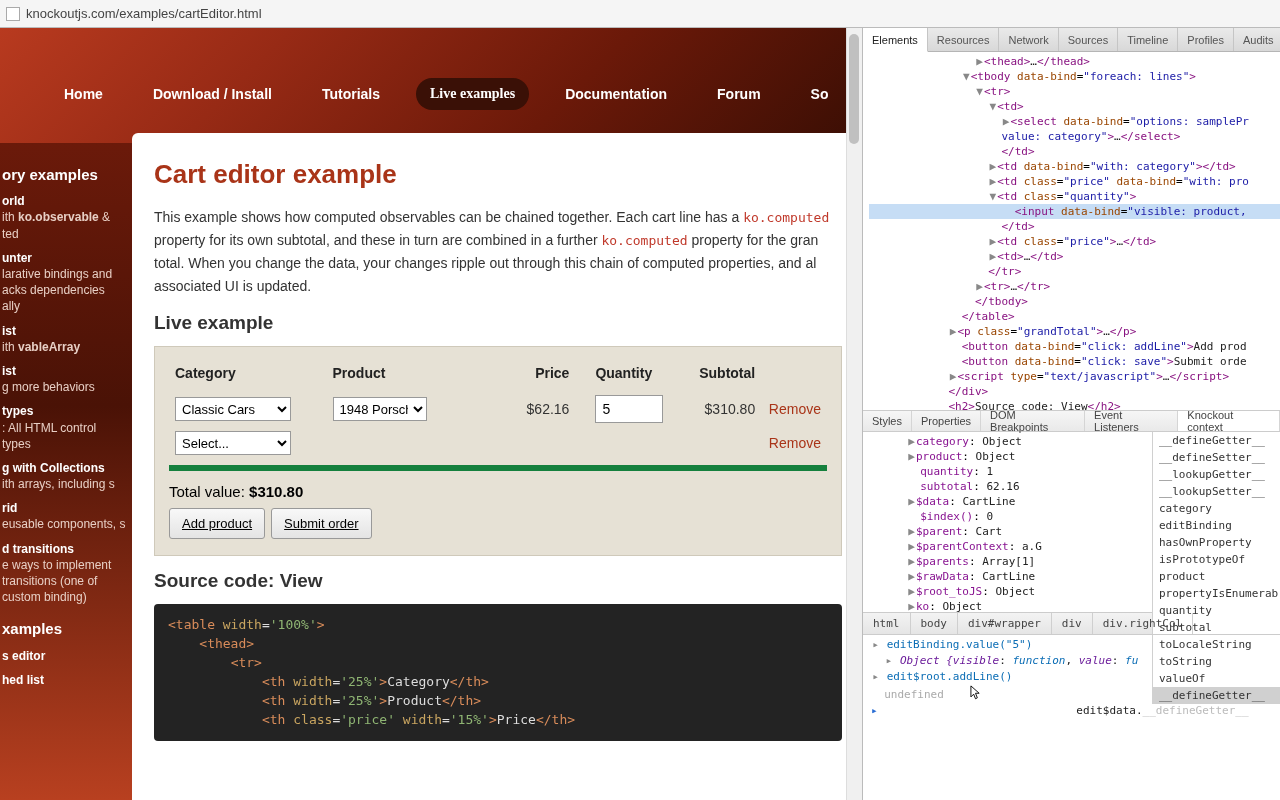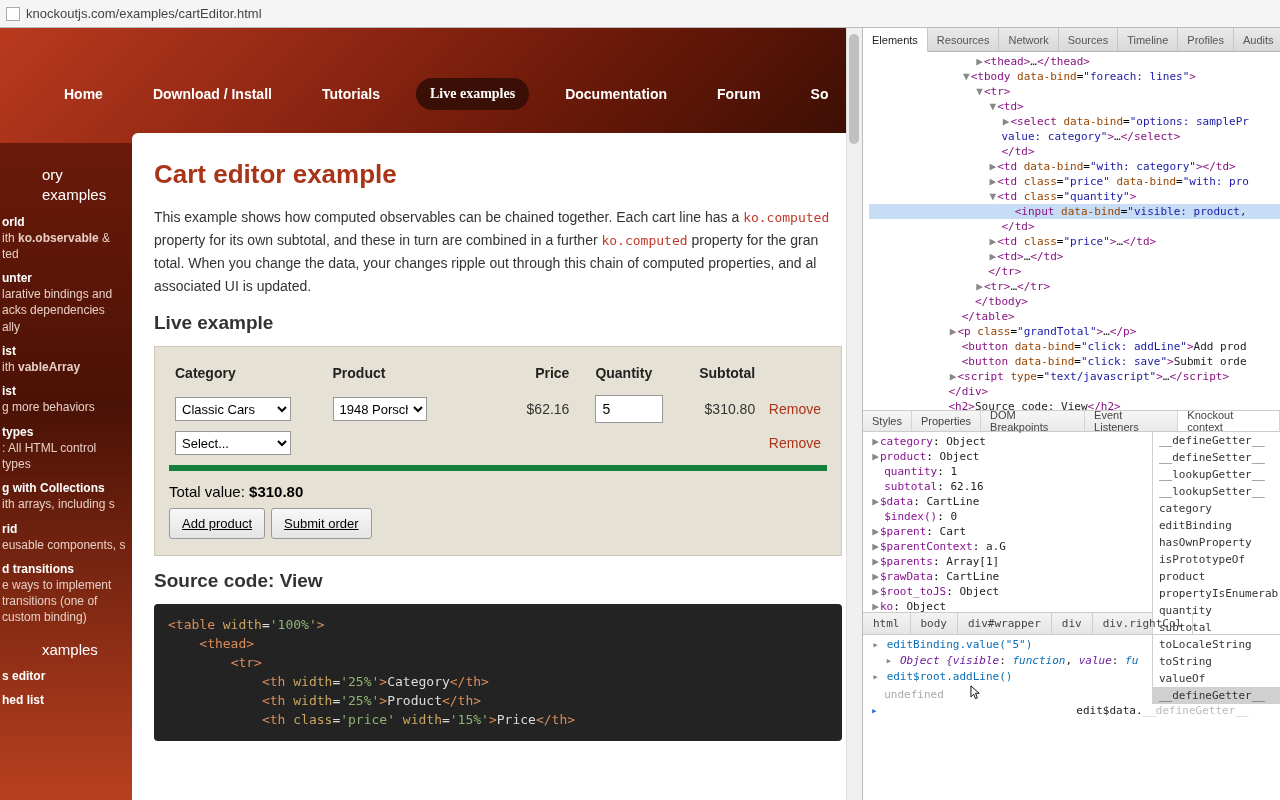--- a/index.html
+++ b/index.html
@@ -20,21 +20,21 @@
 .page-header { height: 115px; background: linear-gradient(135deg, #b83a1f 0%, #972a15 30%, #6b1909 65%, #3a0e04 100%); position: relative; }
 .nav { position: absolute; top: 50px; left: 50px; display: flex; gap: 22px; align-items: center; }
 .nav a { color: #fff; font-weight: bold; font-size: 14px; text-decoration: none; padding: 8px 14px; border-radius: 16px; white-space: nowrap; }
 .nav a.active { background: #3a1006; font-family: Liberation Serif, serif; }
 
 .page-body { display: flex; height: 657px; }
 
 
 .sidebar { width: 132px; background: linear-gradient(180deg, #6b1a0a 0%, #4a1206 40%, #b84020 100%); color: #fff; padding: 12px 0 12px 0; overflow: hidden; font-size: 12px; }
 .sidebar .item { padding: 4px 6px 4px 2px; line-height: 1.35; }
-.sidebar .item.heading { color: #fff; font-weight: normal; font-size: 15px; padding-top: 10px; margin-left: 40px; }
+.sidebar .item.heading { color: #fff; font-weight: bold; font-size: 15px; padding-top: 10px; }
 .sidebar .item .title { color: #fff; font-weight: bold; display: block; }
 .sidebar .item .desc { color: #e8cfc5; display: block; }
 .sidebar code { font-family: Liberation Sans, sans-serif; font-weight: bold; }
 
 
 .content { flex: 1; background: #fff; border-radius: 6px 0 0 0; margin-top: -10px; padding: 26px 20px 20px 22px; overflow: hidden; position: relative; }
 .content h1 { color: #a93418; font-size: 26px; font-weight: bold; margin-bottom: 16px; }
 .content p { color: #333; font-size: 14px; line-height: 1.65; margin-bottom: 14px; }
 .content code.inline { color: #c0392b; font-family: monospace; font-size: 13px; }
 .content h2 { color: #333; font-size: 19px; font-weight: bold; margin: 14px 0 12px; }
@@ -76,21 +76,21 @@
 .attv { color: #1a1aa6; }
 .txt { color: #222; }
 .dom-tree .hl { background: #c6ddf5; }
 
 .mid-tabs { height: 22px; border-top: 1px solid #ccc; border-bottom: 1px solid #ccc; background: linear-gradient(#f6f6f6,#e9e9e9); display: flex; align-items: stretch; }
 .mid-tabs .tab { padding: 3px 9px; color: #444; border-right: 1px solid #d5d5d5; font-size: 11px; display: flex; align-items: center; cursor: pointer; }
 .mid-tabs .tab.active { background: #fff; }
 
 .ctx-panel { position: relative; flex: 1; font-family: Menlo, Consolas, monospace; font-size: 11px; line-height: 15px; }
 .ctx-list { padding: 2px 0 0 8px; }
-.ctx-list .ln { white-space: pre; }
+.ctx-list .ln { white-space: pre; margin-left: 36px; }
 .kp { color: #881391; }
 .kv { color: #222; }
 .autoc { position: absolute; right: 0; top: 0; width: 128px; background: #fff; border-left: 1px solid #d0d0d0; max-height: 290px; overflow: hidden; }
 .autoc .opt { padding: 1px 6px; color: #333; }
 .autoc .opt.sel { background: #d0d0d0; }
 
 .crumbs { height: 22px; border-top: 1px solid #ccc; background: linear-gradient(#f3f3f3,#e5e5e5); display: flex; align-items: stretch; font-size: 11px; }
 .crumbs .c { padding: 3px 10px; border-right: 1px solid #cfcfcf; color: #444; cursor: pointer; }
 
 .console { border-top: 1px solid #ccc; font-family: Menlo, Consolas, monospace; font-size: 11px; line-height: 16px; padding: 2px 0 0 8px; }

